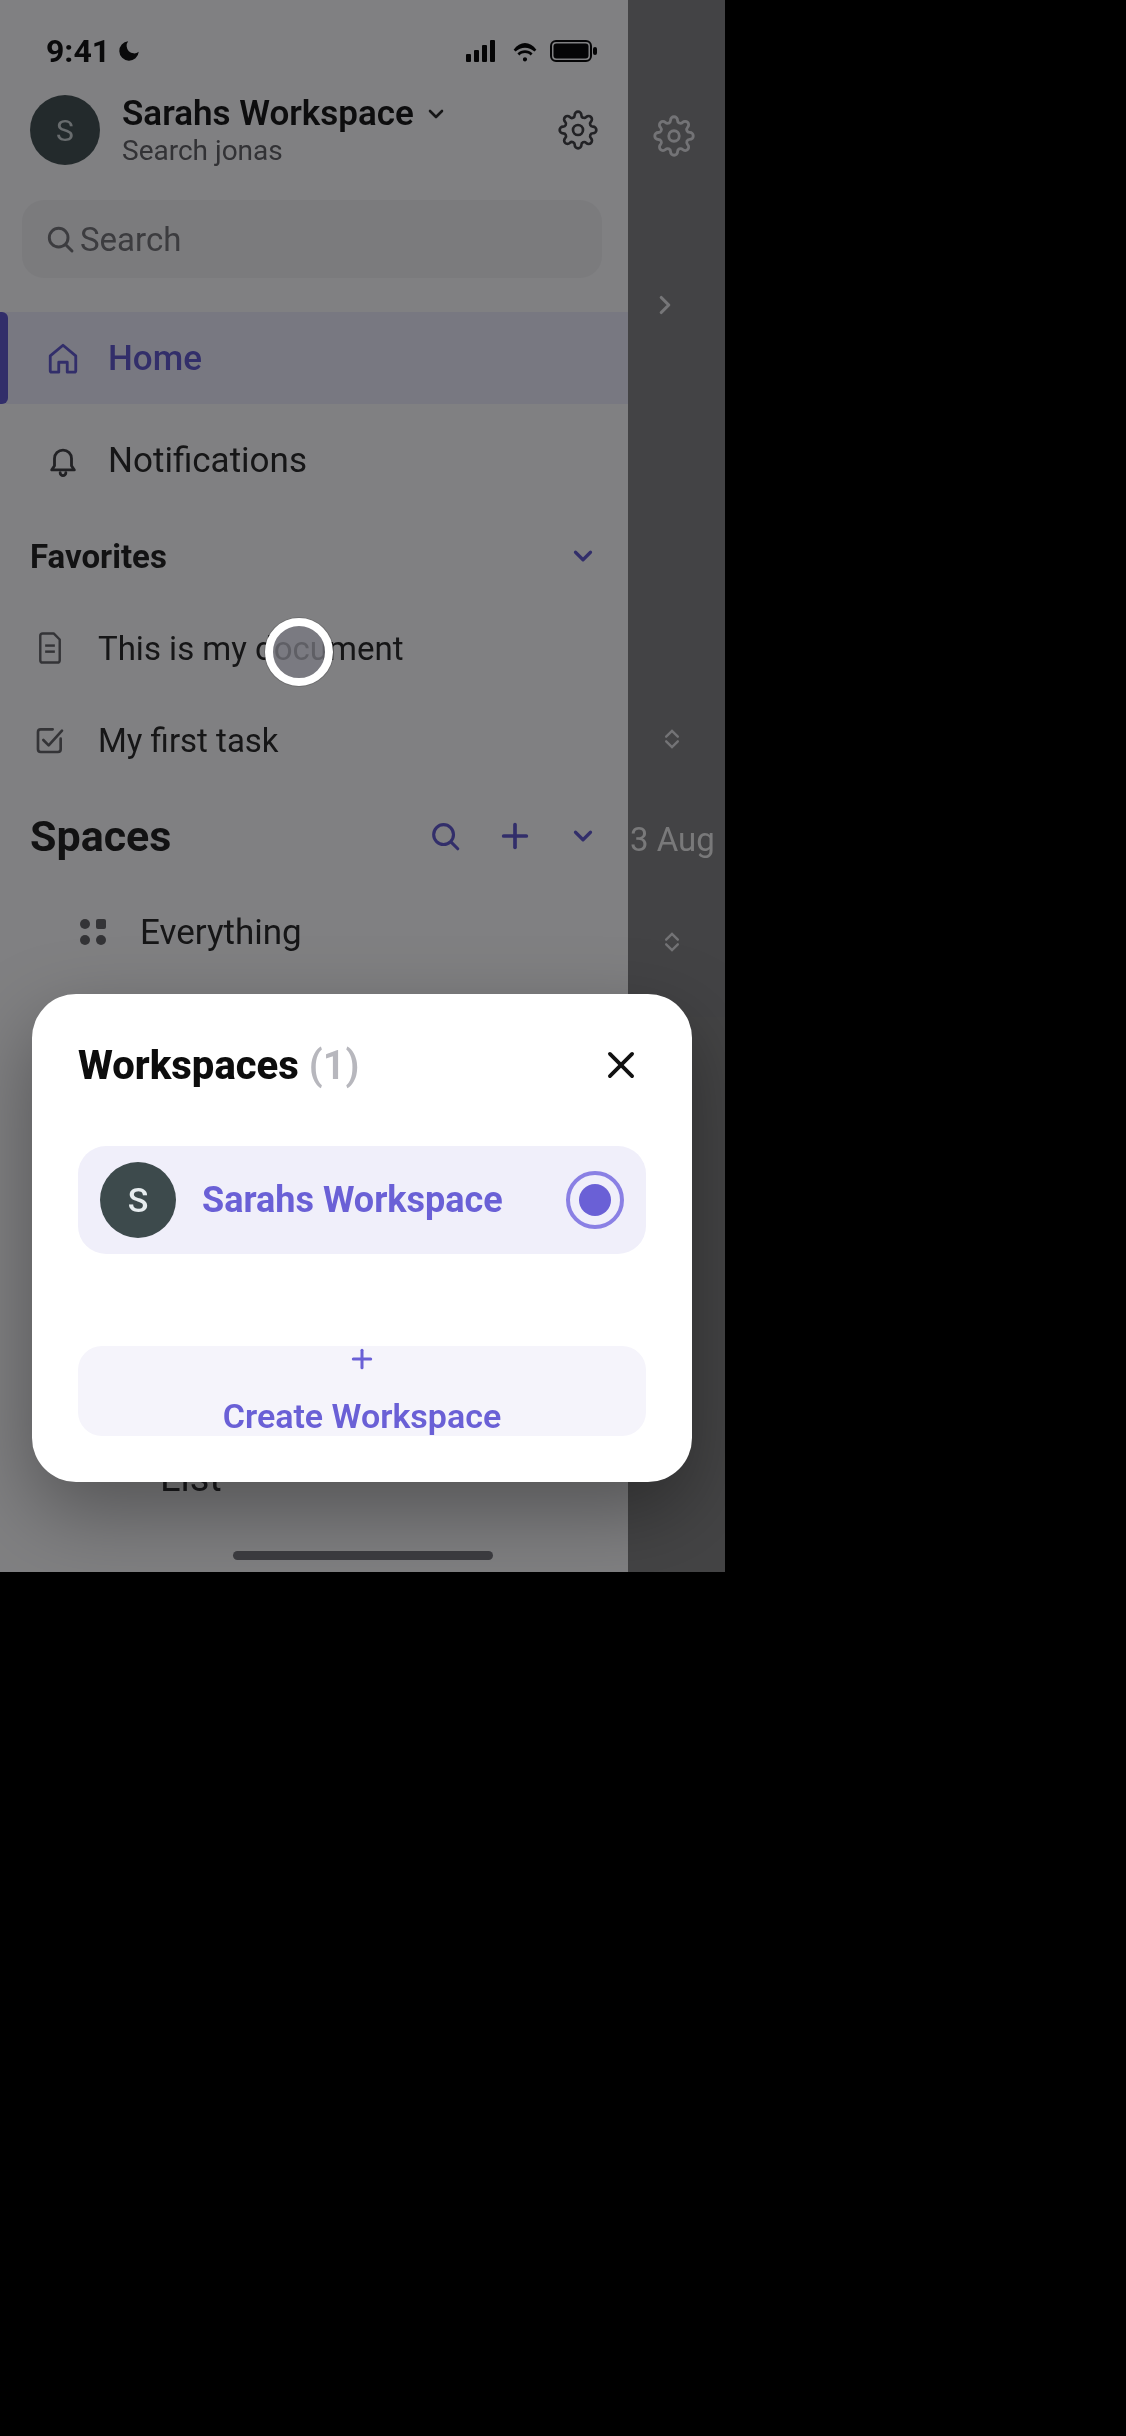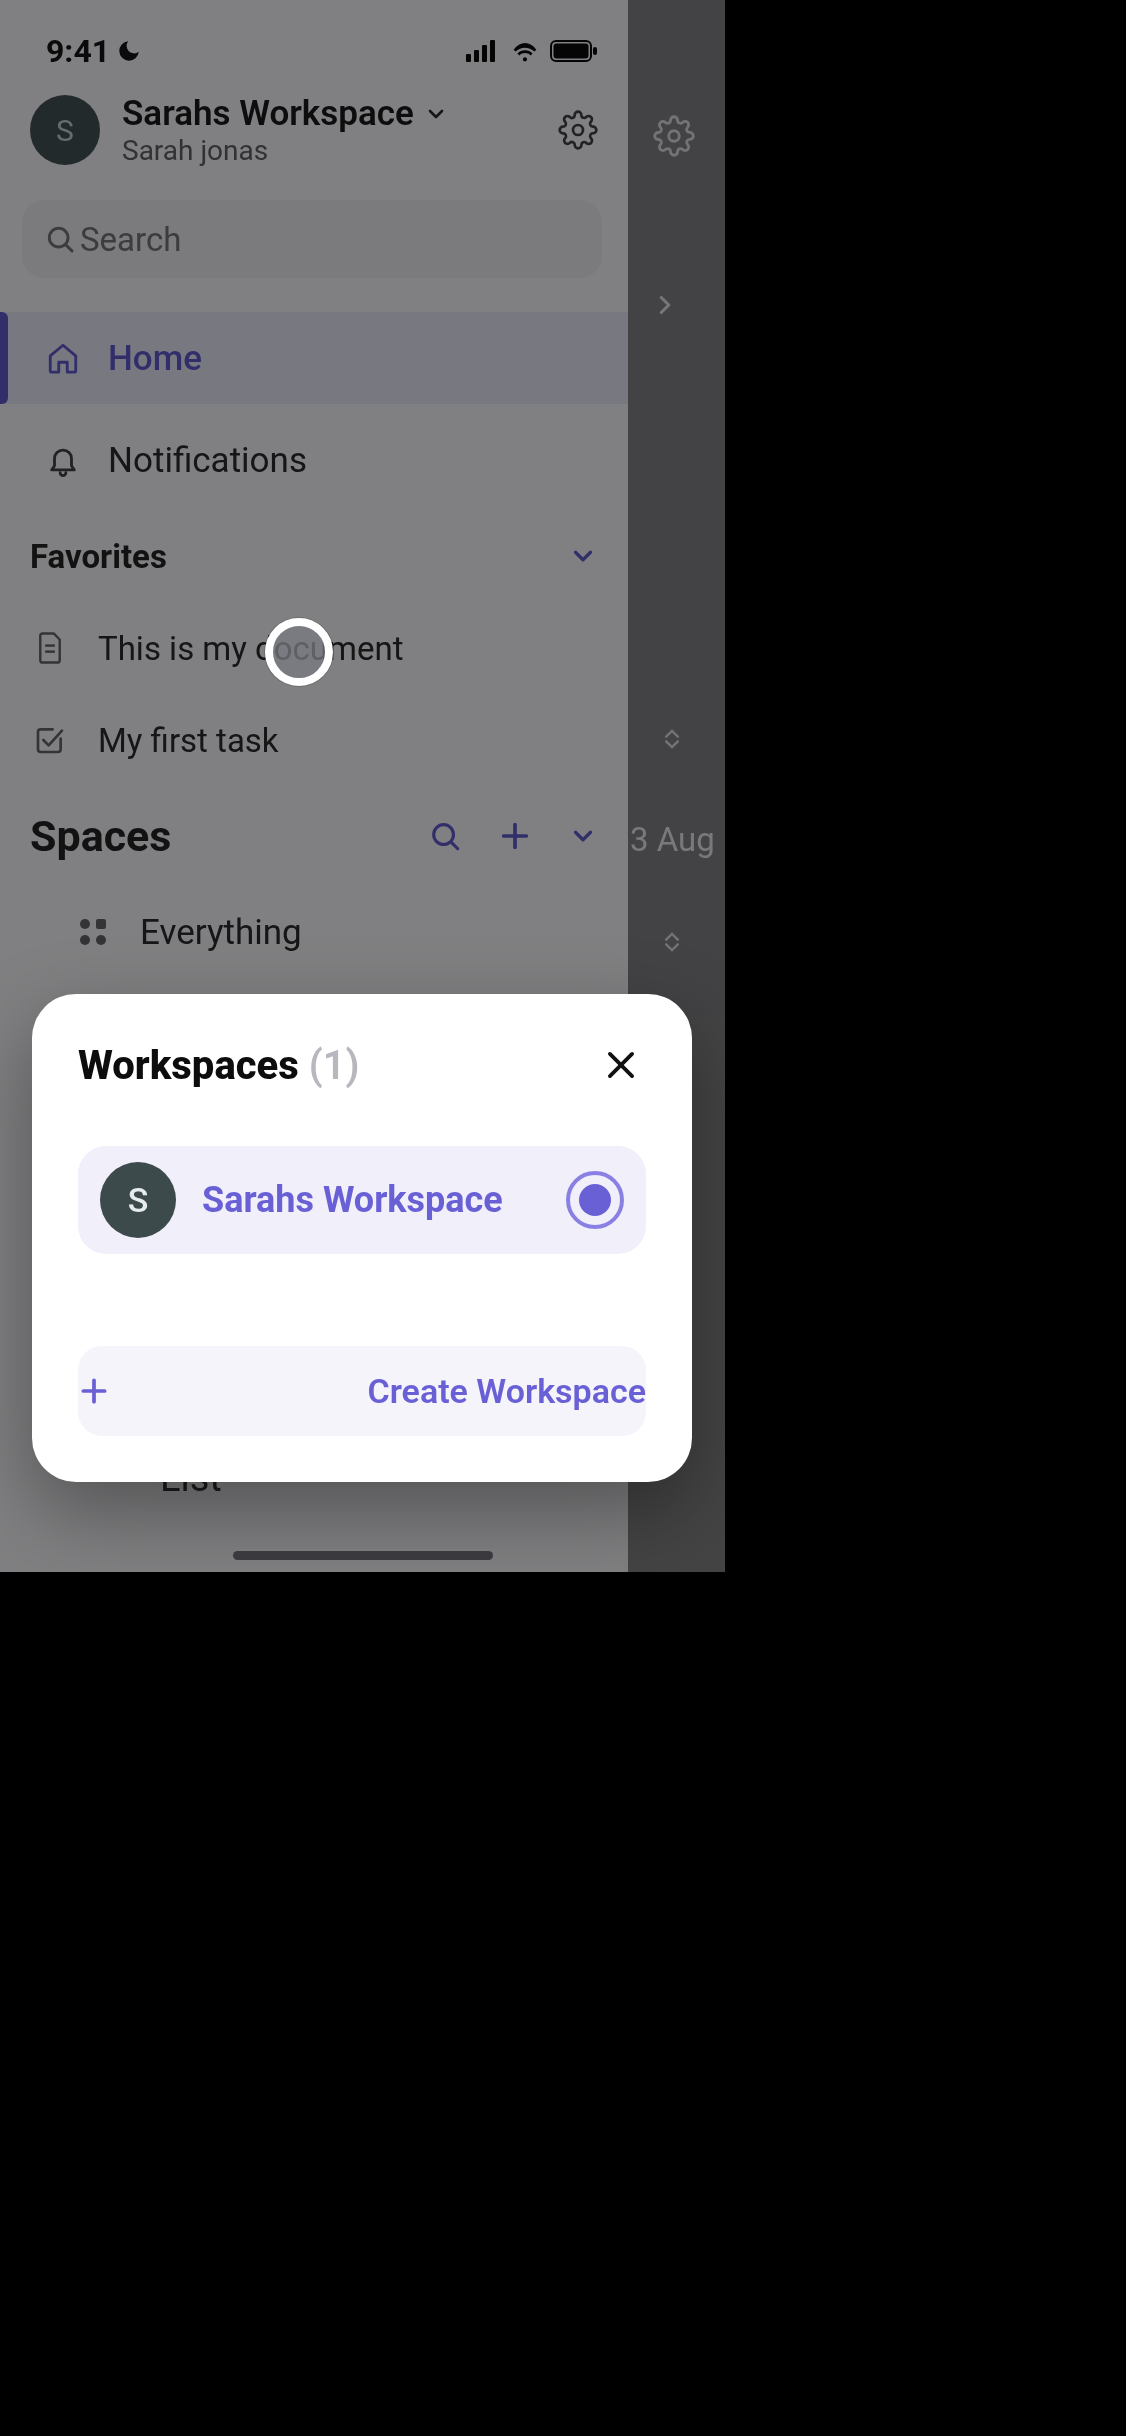--- a/index.html
+++ b/index.html
@@ -179,21 +179,21 @@
   }
   .ws-row .radio::after{
     content:""; width:32px; height:32px; border-radius:50%; background:#6a60d6;
   }
   .create-btn {
     margin-top:auto;
     height:90px;
     background:#f5f4fb;
     border-radius:24px;
     display:flex; align-items:center; justify-content:space-between; gap:24px;
-    color:#6a60d6; font-size:34px; font-weight:600;
+    color:#6a60d6; font-size:34px; font-weight:600;flex-direction:column;
   }
 
   
   .home-ind {
     position:absolute; bottom:12px; left:50%; transform:translateX(-50%);
     width:260px; height:9px; border-radius:6px; background:#3a3a3e;
     z-index:60;
   }
 
   .sort-icon { display:inline-flex; flex-direction:column; gap:2px; color:#c9c9cd;}
@@ -269,21 +269,21 @@
       <div class="avatar">
           <span>S</span>
         </div>
       <div class="ws-names">
         <div class="ws-title">
           <span>Sarahs Workspace</span>
           <svg width="24" height="24" viewBox="0 0 24 24" fill="none" stroke="#222" stroke-width="2.6" stroke-linecap="round" stroke-linejoin="round">
               <polyline points="6 9 12 15 18 9"></polyline>
             </svg>
         </div>
-        <div class="ws-sub">Sarah jonas</div>
+        <div class="ws-sub">Search jonas</div>
       </div>
       <span class="gear">
         <svg width="40" height="40" viewBox="0 0 24 24" fill="none" stroke="currentColor" stroke-width="1.6">
             <circle cx="12" cy="12" r="3"></circle>
             <path d="M19.4 15a1.7 1.7 0 0 0 .34 1.87l.06.06a2 2 0 1 1-2.83 2.83l-.06-.06a1.7 1.7 0 0 0-1.87-.34 1.7 1.7 0 0 0-1 1.56V21a2 2 0 1 1-4 0v-.09a1.7 1.7 0 0 0-1-1.56 1.7 1.7 0 0 0-1.87.34l-.06.06a2 2 0 1 1-2.83-2.83l.06-.06a1.7 1.7 0 0 0 .34-1.87 1.7 1.7 0 0 0-1.56-1H3a2 2 0 1 1 0-4h.09a1.7 1.7 0 0 0 1.56-1 1.7 1.7 0 0 0-.34-1.87l-.06-.06a2 2 0 1 1 2.83-2.83l.06.06c.5.5 1.24.64 1.87.34.6-.26 1-.85 1-1.51V3a2 2 0 1 1 4 0v.09c0 .66.4 1.25 1 1.51.63.3 1.37.16 1.87-.34l.06-.06a2 2 0 1 1 2.83 2.83l-.06.06a1.7 1.7 0 0 0-.34 1.87c.26.6.85 1 1.51 1H21a2 2 0 1 1 0 4h-.09c-.66 0-1.25.4-1.51 1z"></path>
           </svg>
       </span>
     </div>
 
     <div class="search">

